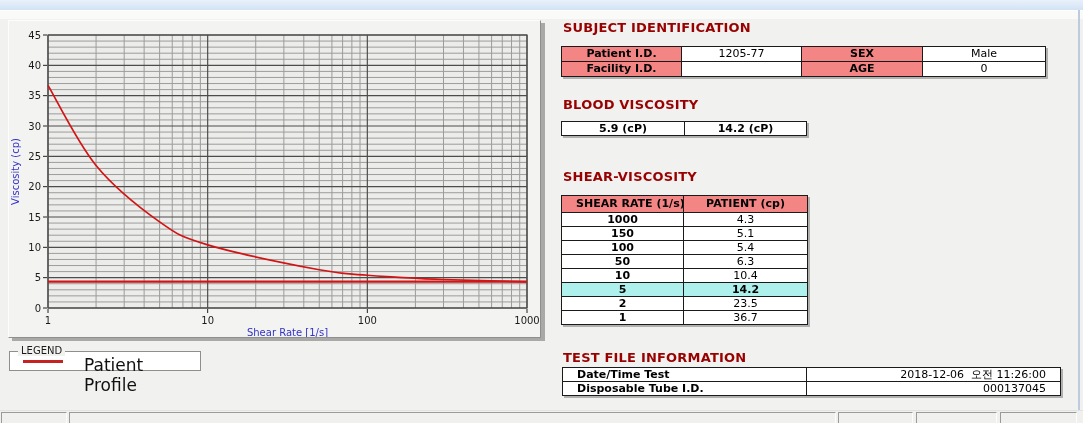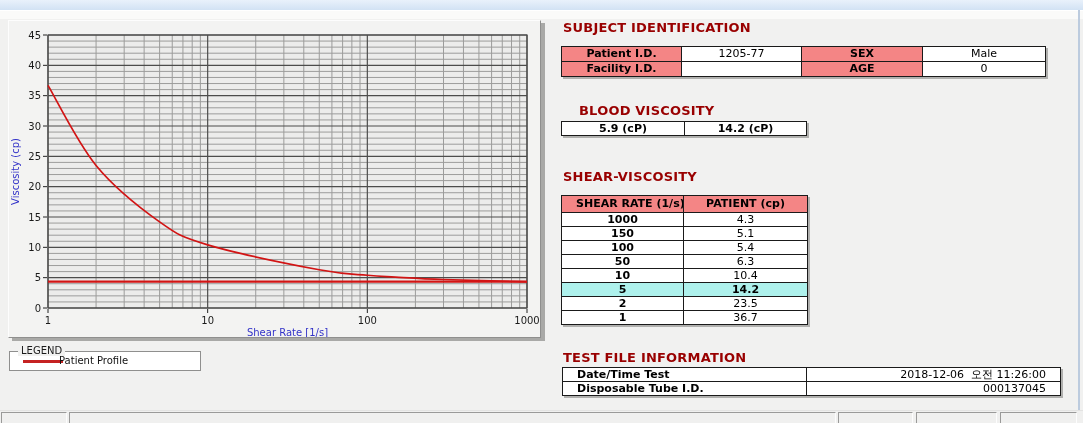--- a/index.html
+++ b/index.html
@@ -17,21 +17,21 @@
     background:#f3f3f2;border:1px solid;border-color:#fdfdfd #8f8f8e #8f8f8e #fdfdfd;
     box-shadow:4px 3px 0 #a9a9a7;}
   .chart-panel svg{display:block;}
 
   
   .legend-box{position:absolute;left:9px;top:351px;width:190px;height:18px;
     background:#ffffff;border:1px solid #8f8f8e;}
   .legend-caption{position:absolute;left:8px;top:-7px;background:#f1f1f0;
     padding:0 3px;font-size:10px;color:#1a1a1a;}
   .legend-swatch{position:absolute;left:13px;top:8px;width:40px;height:3px;background:#c52222;}
-  .legend-label{position:absolute;left:49px;top:3px;font-size:10px;color:#111;}
+  .legend-label{position:absolute;left:74px;top:3px;font-size:17px;color:#111;}
 
   
   .sec-title{position:absolute;font-size:13px;font-weight:bold;color:var(--title-red,#990000);
     letter-spacing:0.2px;white-space:nowrap;}
 
   table.rep{position:absolute;border-collapse:collapse;table-layout:fixed;
     font-size:11px;color:#000;background:#fff;box-shadow:2px 2px 0 #b0b0ae;}
   table.rep td,table.rep th{border:1px solid #1a1a1a;overflow:hidden;
     text-align:center;padding:0 14px;height:13px;line-height:13px;white-space:pre;}
   table.rep .pink{background:var(--pink,#f48585);font-weight:bold;}
@@ -204,21 +204,21 @@
         </tr>
         <tr>
           <td class="pink">Facility I.D.</td>
           <td></td>
           <td class="pink">AGE</td>
           <td>0</td>
         </tr>
       </tbody>
   </table>
 
-  <div class="sec-title" style="left:563px;top:103px;margin-left:16px;">BLOOD VISCOSITY</div>
+  <div class="sec-title" style="left:563px;top:97px;">BLOOD VISCOSITY</div>
   <table class="rep" id="blood-table">
     <colgroup>
         <col style="width:123px">
         <col style="width:122px">
       </colgroup>
     <tbody id="blood-tbody">
         <tr>
           <td class="bold">5.9 (cP)</td>
           <td class="bold">14.2 (cP)</td>
         </tr>

